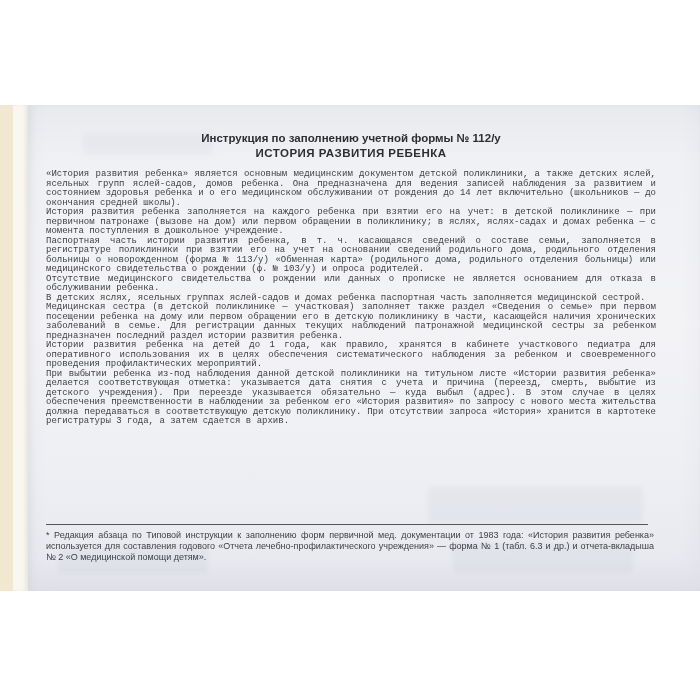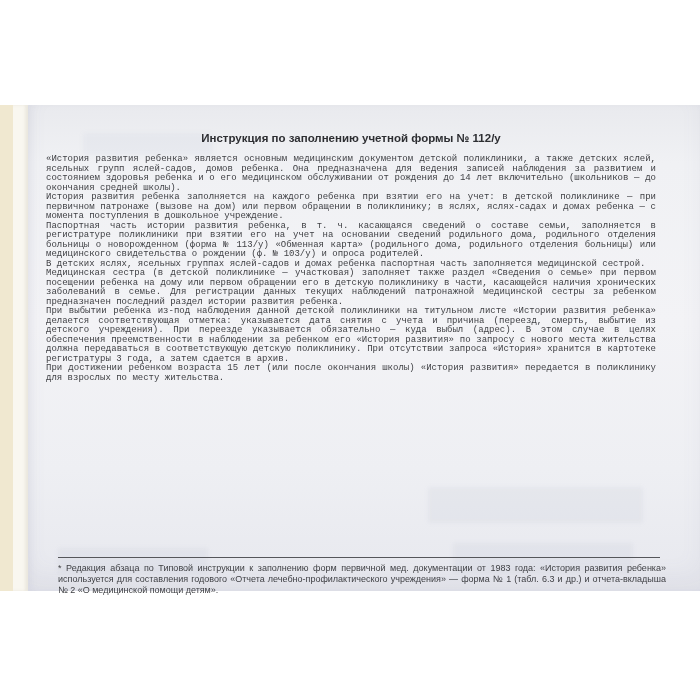--- a/index.html
+++ b/index.html
@@ -41,48 +41,50 @@
   .text-block {
     position: absolute; left: 18px; top: 26px; width: 610px;
     color: #3e3f43;
   }
   .doc-title { text-align: center; font-weight: bold; color: #2d2e32; font-size: 11.5px; line-height: 15px; margin: 0 0 9px 0; }
   .doc-title .t2 { letter-spacing: 0.04em; }
 
   .body-text { font-size: 9px; line-height: 9.5px; text-align: justify; font-family: Liberation Mono, monospace; }
   .body-text p { margin: 0; }
 
-  .footnote-block { position: absolute; left: 30px; top: 419px; width: 610px; margin-top: 33px; }
+  .footnote-block { position: absolute; left: 18px; top: 419px; width: 610px; }
   .fn-rule { width: 602px; height: 0; border-top: 1px solid #55565a; margin: 0 0 5px 0; }
   .fn-text { font-size: 9px; line-height: 11px; color: #3e3f43; text-align: justify; width: 608px; }
 </style>
 </head>
 <body>
 
 <div class="canvas">
   <div class="photo">
     <div class="under-page"></div>
     <div class="paper">
       <div class="ghost g4"></div>
       <div class="ghost g1"></div>
       <div class="ghost g2"></div>
       <div class="ghost g3"></div>
 
       <div class="text-block">
         <div class="doc-title">
           <div class="t1">Инструкция по заполнению учетной формы № 112/у</div>
+          <div class="t2">ИСТОРИЯ РАЗВИТИЯ РЕБЕНКА</div>
         </div>
         <div class="body-text">
           <p>«История развития ребенка» является основным медицинским документом детской поликлиники, а также детских яслей, ясельных групп яслей-садов, домов ребенка. Она предназначена для ведения записей наблюдения за развитием и состоянием здоровья ребенка и о его медицинском обслуживании от рождения до 14 лет включительно (школьников — до окончания средней школы).</p>
           <p>История развития ребенка заполняется на каждого ребенка при взятии его на учет: в детской поликлинике — при первичном патронаже (вызове на дом) или первом обращении в поликлинику; в яслях, яслях-садах и домах ребенка — с момента поступления в дошкольное учреждение.</p>
           <p>Паспортная часть истории развития ребенка, в т. ч. касающаяся сведений о составе семьи, заполняется в регистратуре поликлиники при взятии его на учет на основании сведений родильного дома, родильного отделения больницы о новорожденном (форма № 113/у) «Обменная карта» (родильного дома, родильного отделения больницы) или медицинского свидетельства о рождении (ф. № 103/у) и опроса родителей.</p>
+          <p>Отсутствие медицинского свидетельства о рождении или данных о прописке не является основанием для отказа в обслуживании ребенка.</p>
           <p>В детских яслях, ясельных группах яслей-садов и домах ребенка паспортная часть заполняется медицинской сестрой.</p>
           <p>Медицинская сестра (в детской поликлинике — участковая) заполняет также раздел «Сведения о семье» при первом посещении ребенка на дому или первом обращении его в детскую поликлинику в части, касающейся наличия хронических заболеваний в семье. Для регистрации данных текущих наблюдений патронажной медицинской сестры за ребенком предназначен последний раздел истории развития ребенка.</p>
+          <p>Истории развития ребенка на детей до 1 года, как правило, хранятся в кабинете участкового педиатра для оперативного использования их в целях обеспечения систематического наблюдения за ребенком и своевременного проведения профилактических мероприятий.</p>
           <p>При выбытии ребенка из-под наблюдения данной детской поликлиники на титульном листе «Истории развития ребенка» делается соответствующая отметка: указывается дата снятия с учета и причина (переезд, смерть, выбытие из детского учреждения). При переезде указывается обязательно — куда выбыл (адрес). В этом случае в целях обеспечения преемственности в наблюдении за ребенком его «История развития» по запросу с нового места жительства должна передаваться в соответствующую детскую поликлинику. При отсутствии запроса «История» хранится в картотеке регистратуры 3 года, а затем сдается в архив.</p>
-          <p>При достижении ребенком возраста 15 лет (или после окончания школы) «История развития» передается в поликлинику для взрослых по месту жительства.</p>
         </div>
       </div>
 
       <div class="footnote-block">
         <div class="fn-rule"></div>
         <div class="fn-text">* Редакция абзаца по Типовой инструкции к заполнению форм первичной мед. документации от 1983 года: «История развития ребенка» используется для составления годового «Отчета лечебно-профилактического учреждения» — форма № 1 (табл. 6.3 и др.) и отчета-вкладыша № 2 «О медицинской помощи детям».</div>
       </div>
     </div>
   </div>
 </div>

